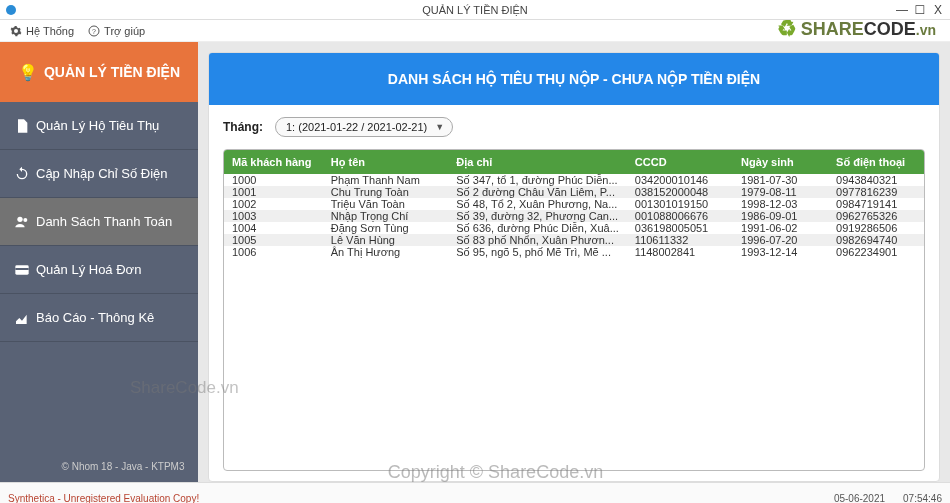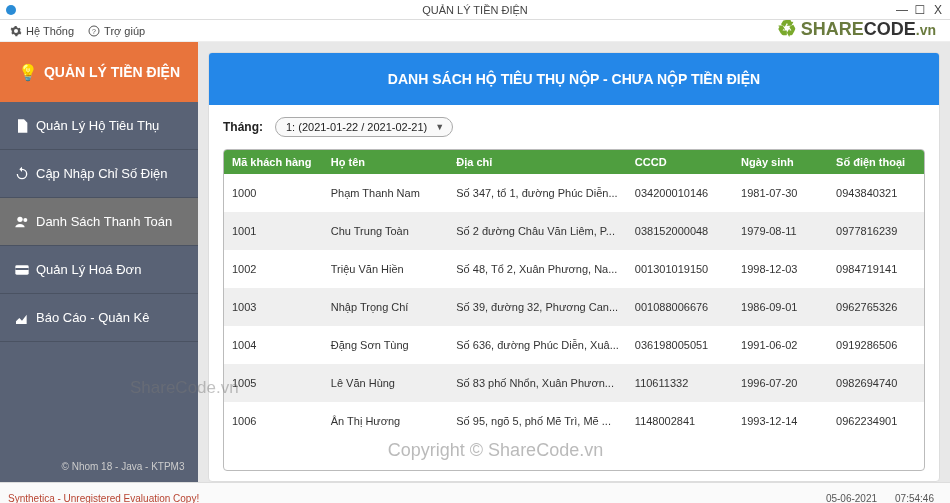--- a/index.html
+++ b/index.html
@@ -185,53 +185,53 @@
   }
   table { width: 100%; border-collapse: collapse; font-size: 11px; }
   thead th {
     background: #4f9e3f;
     color: #fff;
     text-align: left;
     padding: 6px 8px;
     font-weight: bold;
   }
   tbody td {
-    padding: 13px 8px;
+    padding: 0 8px;
     color: #333;
     white-space: nowrap;
     overflow: hidden;
     text-overflow: ellipsis;
   }
   tbody tr:nth-child(even) { background: #efefef; }
   tbody tr:nth-child(odd) { background: #fff; }
 
   
   .statusbar {
     height: 32px;
     border-top: 1px solid #ddd;
     display: flex;
     align-items: center;
     font-size: 10px;
     color: #b84431;
     padding: 0 8px;
     background: #fafafa;
     position: relative;
   }
-  .statusbar .right { position: absolute; right: 16px; color: #555; display: flex; gap: 18px; }
+  .statusbar .right { position: absolute; right: 8px; color: #555; display: flex; gap: 18px; }
 
   
   .wm {
     position: absolute;
     color: rgba(120,120,120,0.45);
     font-size: 18px;
     font-family: Arial, sans-serif;
     pointer-events: none;
     z-index: 40;
   }
-  .wm.center { left: 0; right: 0; bottom: 42px; text-align: center; font-size: 18px; color: rgba(130,130,130,0.55); padding-left: 41px; }
+  .wm.center { left: 0; right: 0; bottom: 20px; text-align: center; font-size: 18px; color: rgba(130,130,130,0.55); padding-left: 41px; }
   .wm.left { left: 130px; top: 378px; font-size: 17px; }
 
   col.c1 { width: 110px; }
   col.c2 { width: 130px; }
   col.c3 { width: 175px; }
   col.c4 { width: 110px; }
   col.c5 { width: 100px; }
   col.c6 { width: 100px; }
 </style>
 </head>
@@ -300,21 +300,21 @@
         <svg class="ico" viewBox="0 0 24 24">
             <rect x="2" y="5" width="20" height="14" rx="2" fill="#fff"></rect>
             <rect x="2" y="9" width="20" height="3" fill="#596275"></rect>
           </svg>
         <span>Quản Lý Hoá Đơn</span>
       </div>
       <div class="sidebar-item">
         <svg class="ico" viewBox="0 0 24 24">
             <path d="M3 17l5-5 4 4 7-9v14H3z" fill="#fff"></path>
           </svg>
-        <span>Báo Cáo - Quản Kê</span>
+        <span>Báo Cáo - Thông Kê</span>
       </div>
     </div>
     <div class="sidebar-footer">© Nhom 18 - Java - KTPM3</div>
   </div>
 
   <div class="main">
     <div class="main-inner">
       <div class="page-header">DANH SÁCH HỘ TIÊU THỤ NỘP - CHƯA NỘP TIỀN ĐIỆN</div>
 
       <div class="filter-row">
@@ -358,21 +358,21 @@
               <tr>
                 <td>1001</td>
                 <td>Chu Trung Toàn</td>
                 <td>Số 2 đường Châu Văn Liêm, P...</td>
                 <td>038152000048</td>
                 <td>1979-08-11</td>
                 <td>0977816239</td>
               </tr>
               <tr>
                 <td>1002</td>
-                <td>Triệu Văn Hiền</td>
+                <td>Triệu Văn Toàn</td>
                 <td>Số 48, Tổ 2, Xuân Phương, Na...</td>
                 <td>001301019150</td>
                 <td>1998-12-03</td>
                 <td>0984719141</td>
               </tr>
               <tr>
                 <td>1003</td>
                 <td>Nhập Trọng Chí</td>
                 <td>Số 39, đường 32, Phương Can...</td>
                 <td>001088006676</td>

